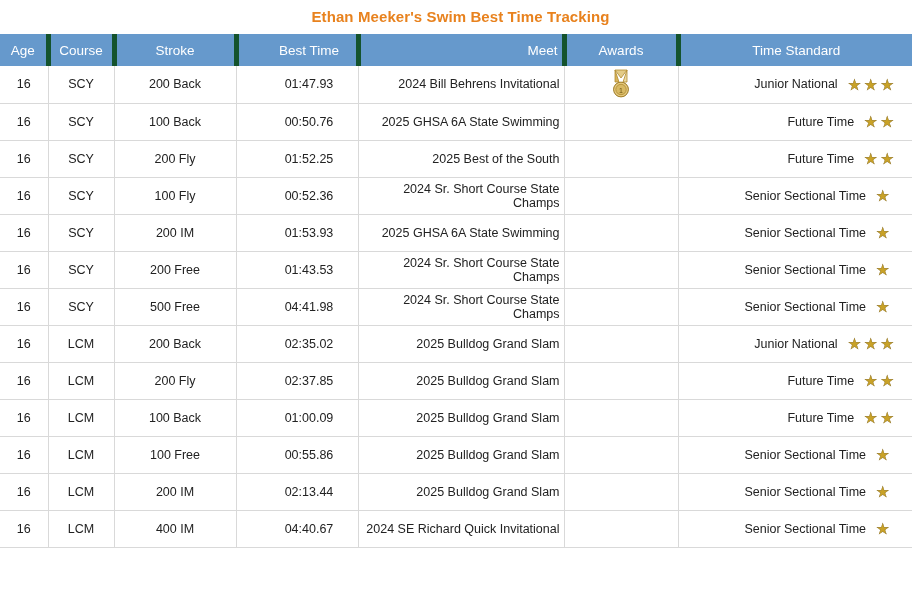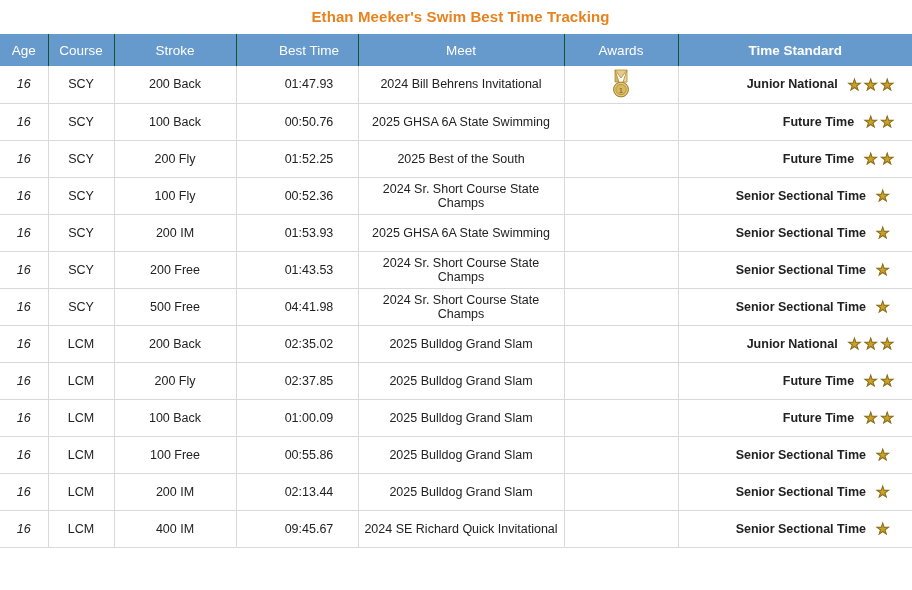--- a/index.html
+++ b/index.html
@@ -30,46 +30,46 @@
     table-layout: fixed;
   }
   thead th {
     background: #6699CC;
     color: #ffffff;
     font-weight: normal;
     font-size: 13.5px;
     height: 32px;
     padding: 0 4px;
     text-align: center;
-    border-right: 1px solid #14532d;
+    border-right: 5px solid #14532d;
     vertical-align: middle;
   }
   thead th:last-child { border-right: none; }
   tbody td {
     height: 37px;
     font-size: 12.5px;
     color: #222;
     text-align: center;
     border-bottom: 1px solid #D9D9D9;
     border-right: 1px solid #D9D9D9;
     padding: 0 4px;
     vertical-align: middle;
     background: #ffffff;
   }
   tbody td:last-child { border-right: none; }
-  tbody tr td.col-age { border-left: none; font-style: italic; }
+  tbody tr td.col-age { border-left: none; }
 
   
   .col-age      { width: 48px; }
   .col-course   { width: 66px; margin-left: 17px; }
   .col-stroke   { width: 122px; }
   .col-best     { width: 122px; padding-left: 28px; }
-  .col-meet     { width: 206px; }
+  .col-meet     { width: 206px; text-align: right; }
   .col-awards   { width: 114px; }
-  .col-standard { width: 234px; font-weight: bold; }
+  .col-standard { width: 234px; }
 
   .awards-cell { position: relative; }
   .medal { display: inline-block; vertical-align: middle; }
 
   .std-wrap {
     display: flex;
     align-items: center;
     justify-content: flex-end;
     gap: 10px;
     padding-right: 14px;
@@ -317,21 +317,21 @@
               <span class="stars">
                 <span class="star">★</span>
               </span>
             </div>
           </td>
         </tr>
         <tr>
           <td class="col-age">16</td>
           <td class="col-course">LCM</td>
           <td class="col-stroke">400 IM</td>
-          <td class="col-best">09:45.67</td>
+          <td class="col-best">04:40.67</td>
           <td class="col-meet">2024 SE Richard Quick Invitational</td>
           <td class="col-awards awards-cell"></td>
           <td class="col-standard">
             <div class="std-wrap">
               <span class="std-label">Senior Sectional Time</span>
               <span class="stars">
                 <span class="star">★</span>
               </span>
             </div>
           </td>

